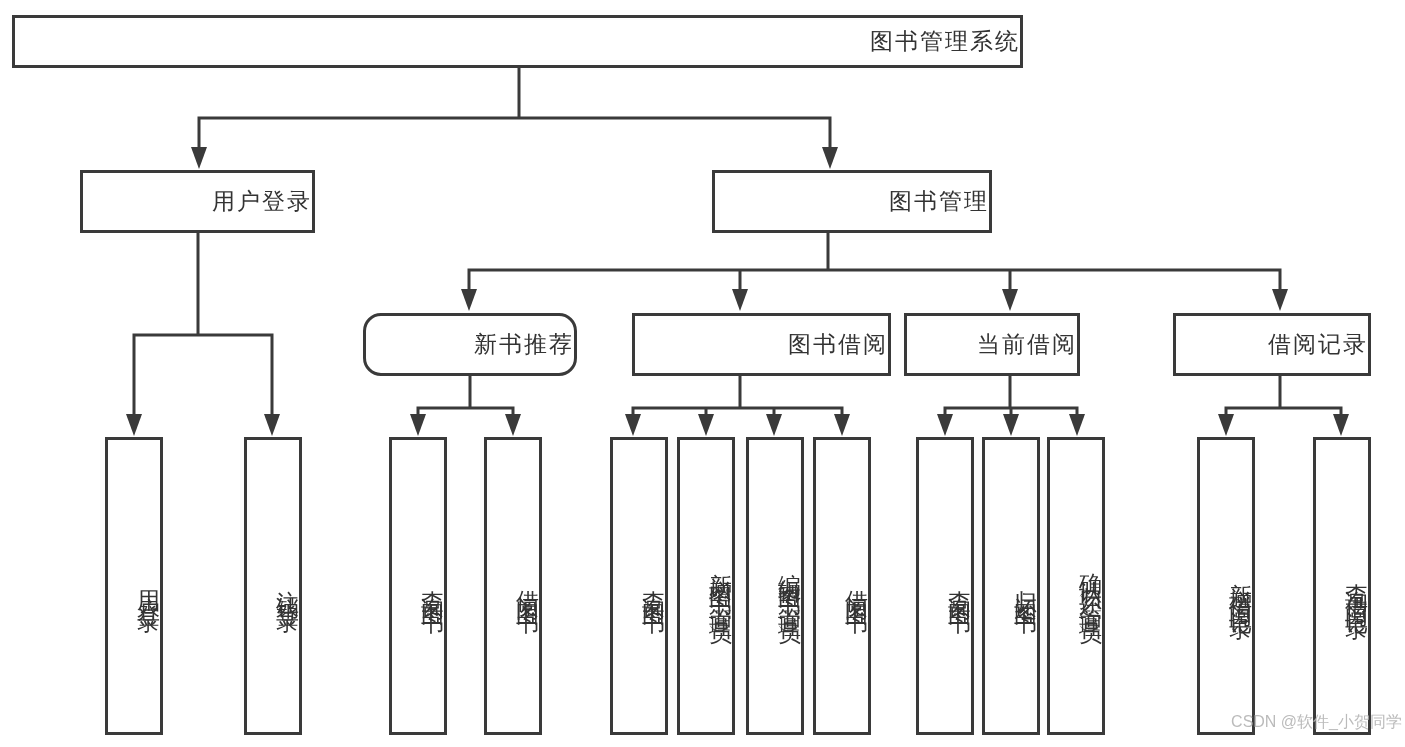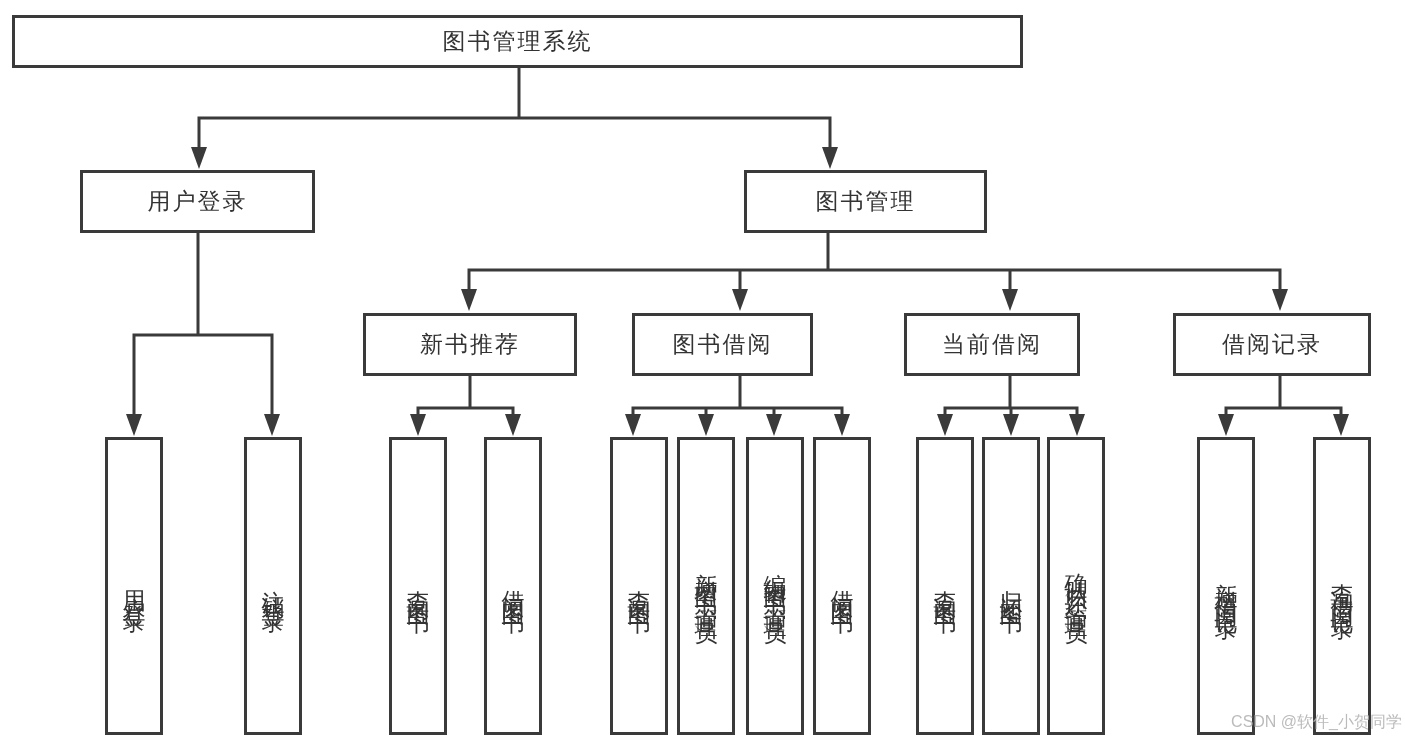--- a/index.html
+++ b/index.html
@@ -21,21 +21,21 @@
     top: 0;
     z-index: 1;
   }
   .node {
     position: absolute;
     box-sizing: border-box;
     border: 3px solid #3a3a3a;
     background: #ffffff;
     display: flex;
     align-items: center;
-    justify-content: center;
+    justify-content: flex-end;
     z-index: 2;
   }
   .node .lbl {
     font-size: 23px;
     color: #333333;
     letter-spacing: 2px;
     white-space: nowrap;
   }
   .leaf {
     top: 437px;
@@ -107,28 +107,28 @@
     </g>
   </svg>
 
   <div class="node" style="left:12px; top:15px; width:1011px; height:53px;">
     <span class="lbl">图书管理系统</span>
   </div>
 
   <div class="node" style="left:80px; top:170px; width:235px; height:63px;">
     <span class="lbl">用户登录</span>
   </div>
-  <div class="node" style="left:712px; top:170px; width:243px; height:63px;margin-left:32px;">
+  <div class="node" style="left:712px; top:170px; width:280px; height:63px;">
     <span class="lbl">图书管理</span>
   </div>
 
-  <div class="node" style="left:363px; top:313px; width:214px; height:63px;">
+  <div class="node" style="left:363px; top:313px; width:214px; height:63px;border-radius:18px;">
     <span class="lbl">新书推荐</span>
   </div>
-  <div class="node" style="left:632px; top:313px; width:181px; height:63px;">
+  <div class="node" style="left:632px; top:313px; width:259px; height:63px;">
     <span class="lbl">图书借阅</span>
   </div>
   <div class="node" style="left:904px; top:313px; width:176px; height:63px;">
     <span class="lbl">当前借阅</span>
   </div>
   <div class="node" style="left:1173px; top:313px; width:198px; height:63px;">
     <span class="lbl">借阅记录</span>
   </div>
 
   <div class="node leaf" style="left:105px;">

